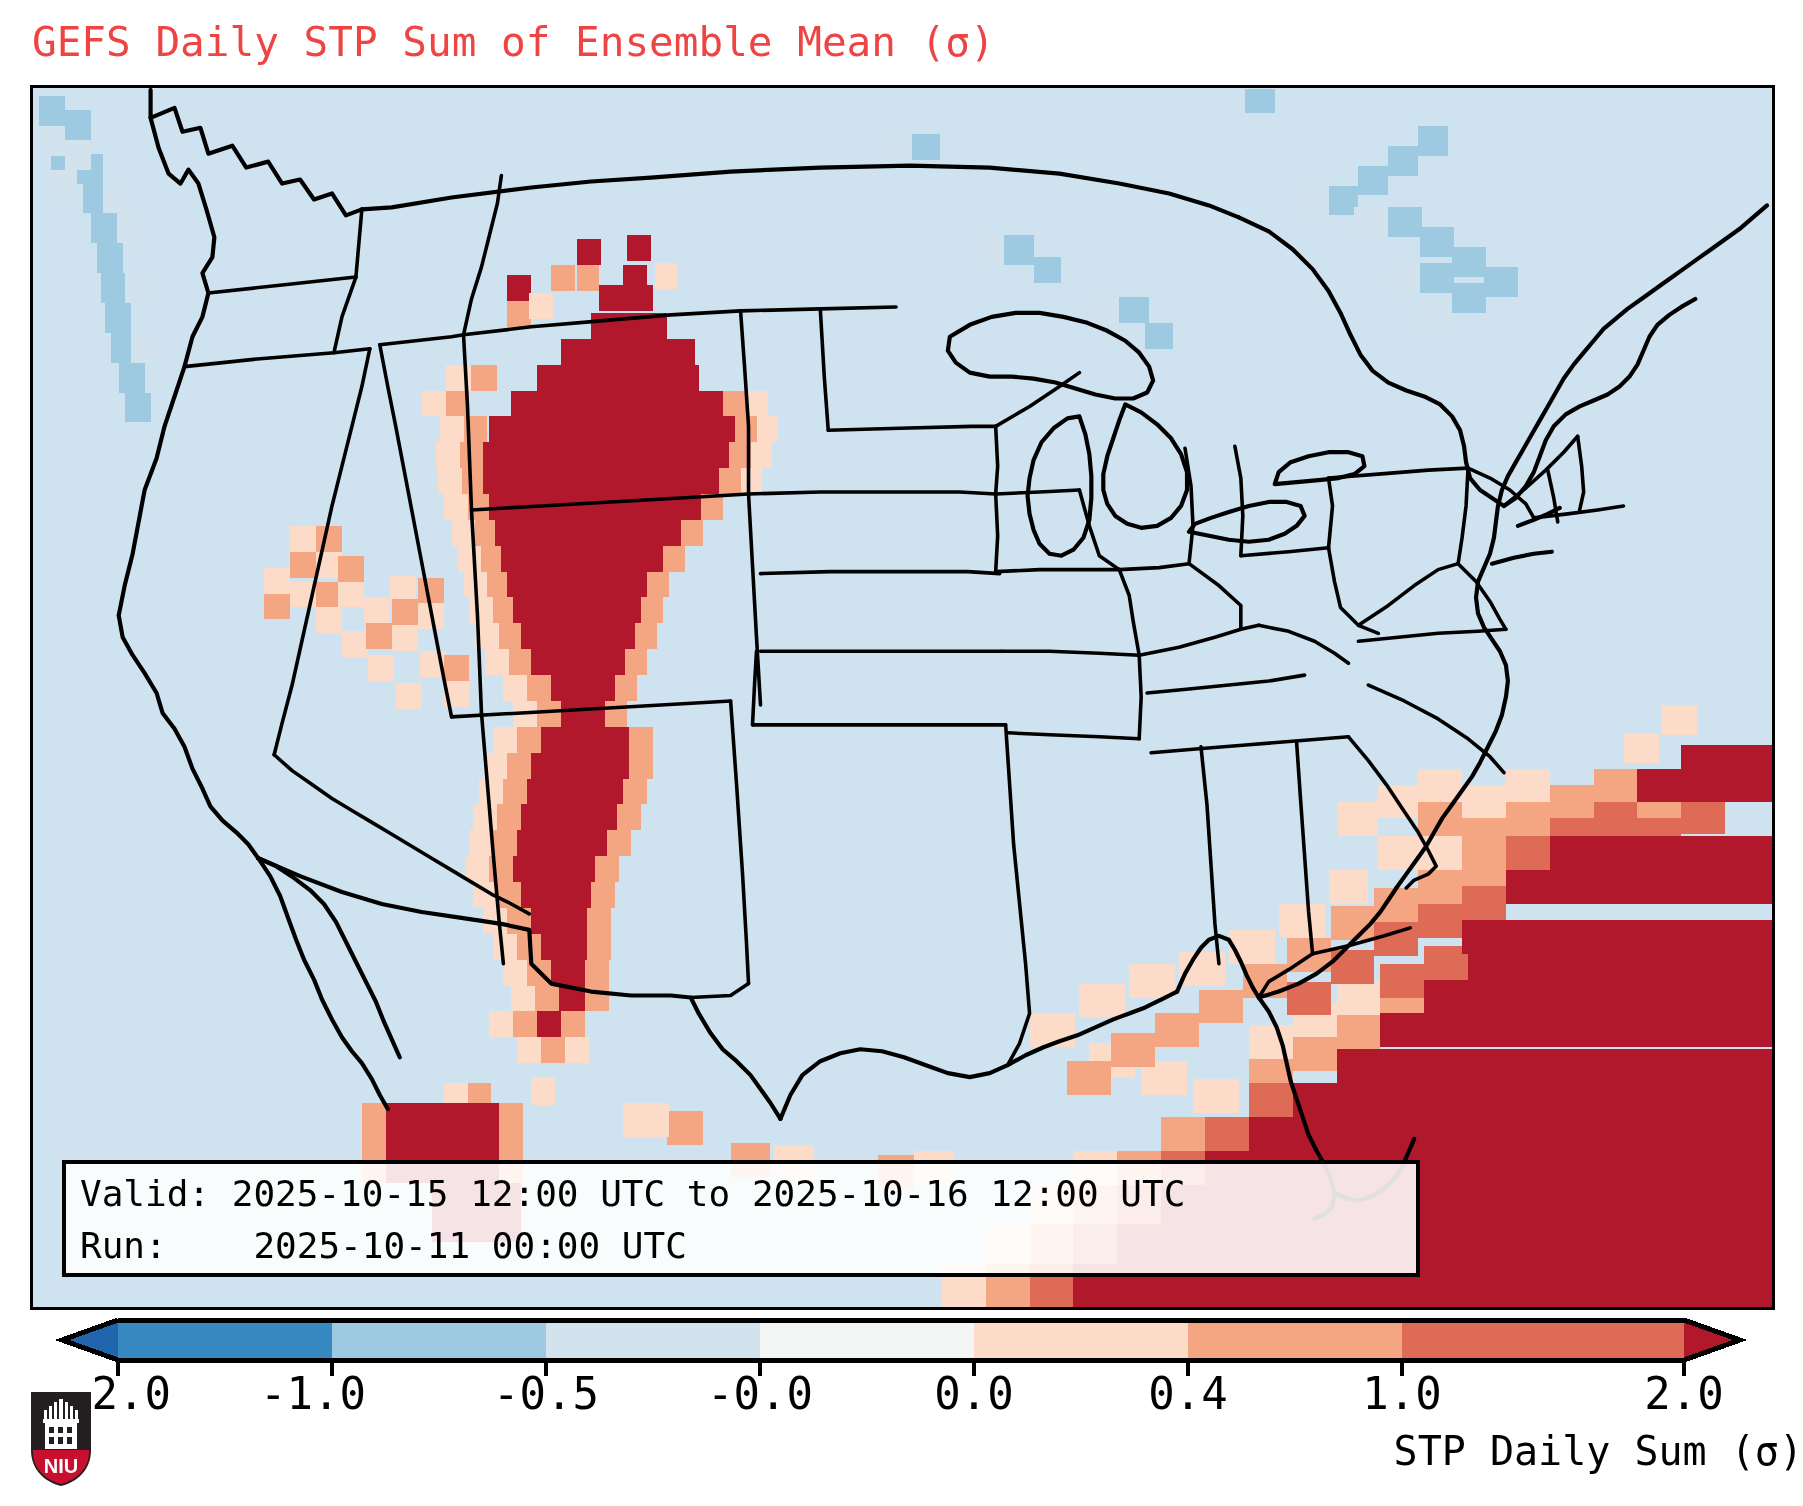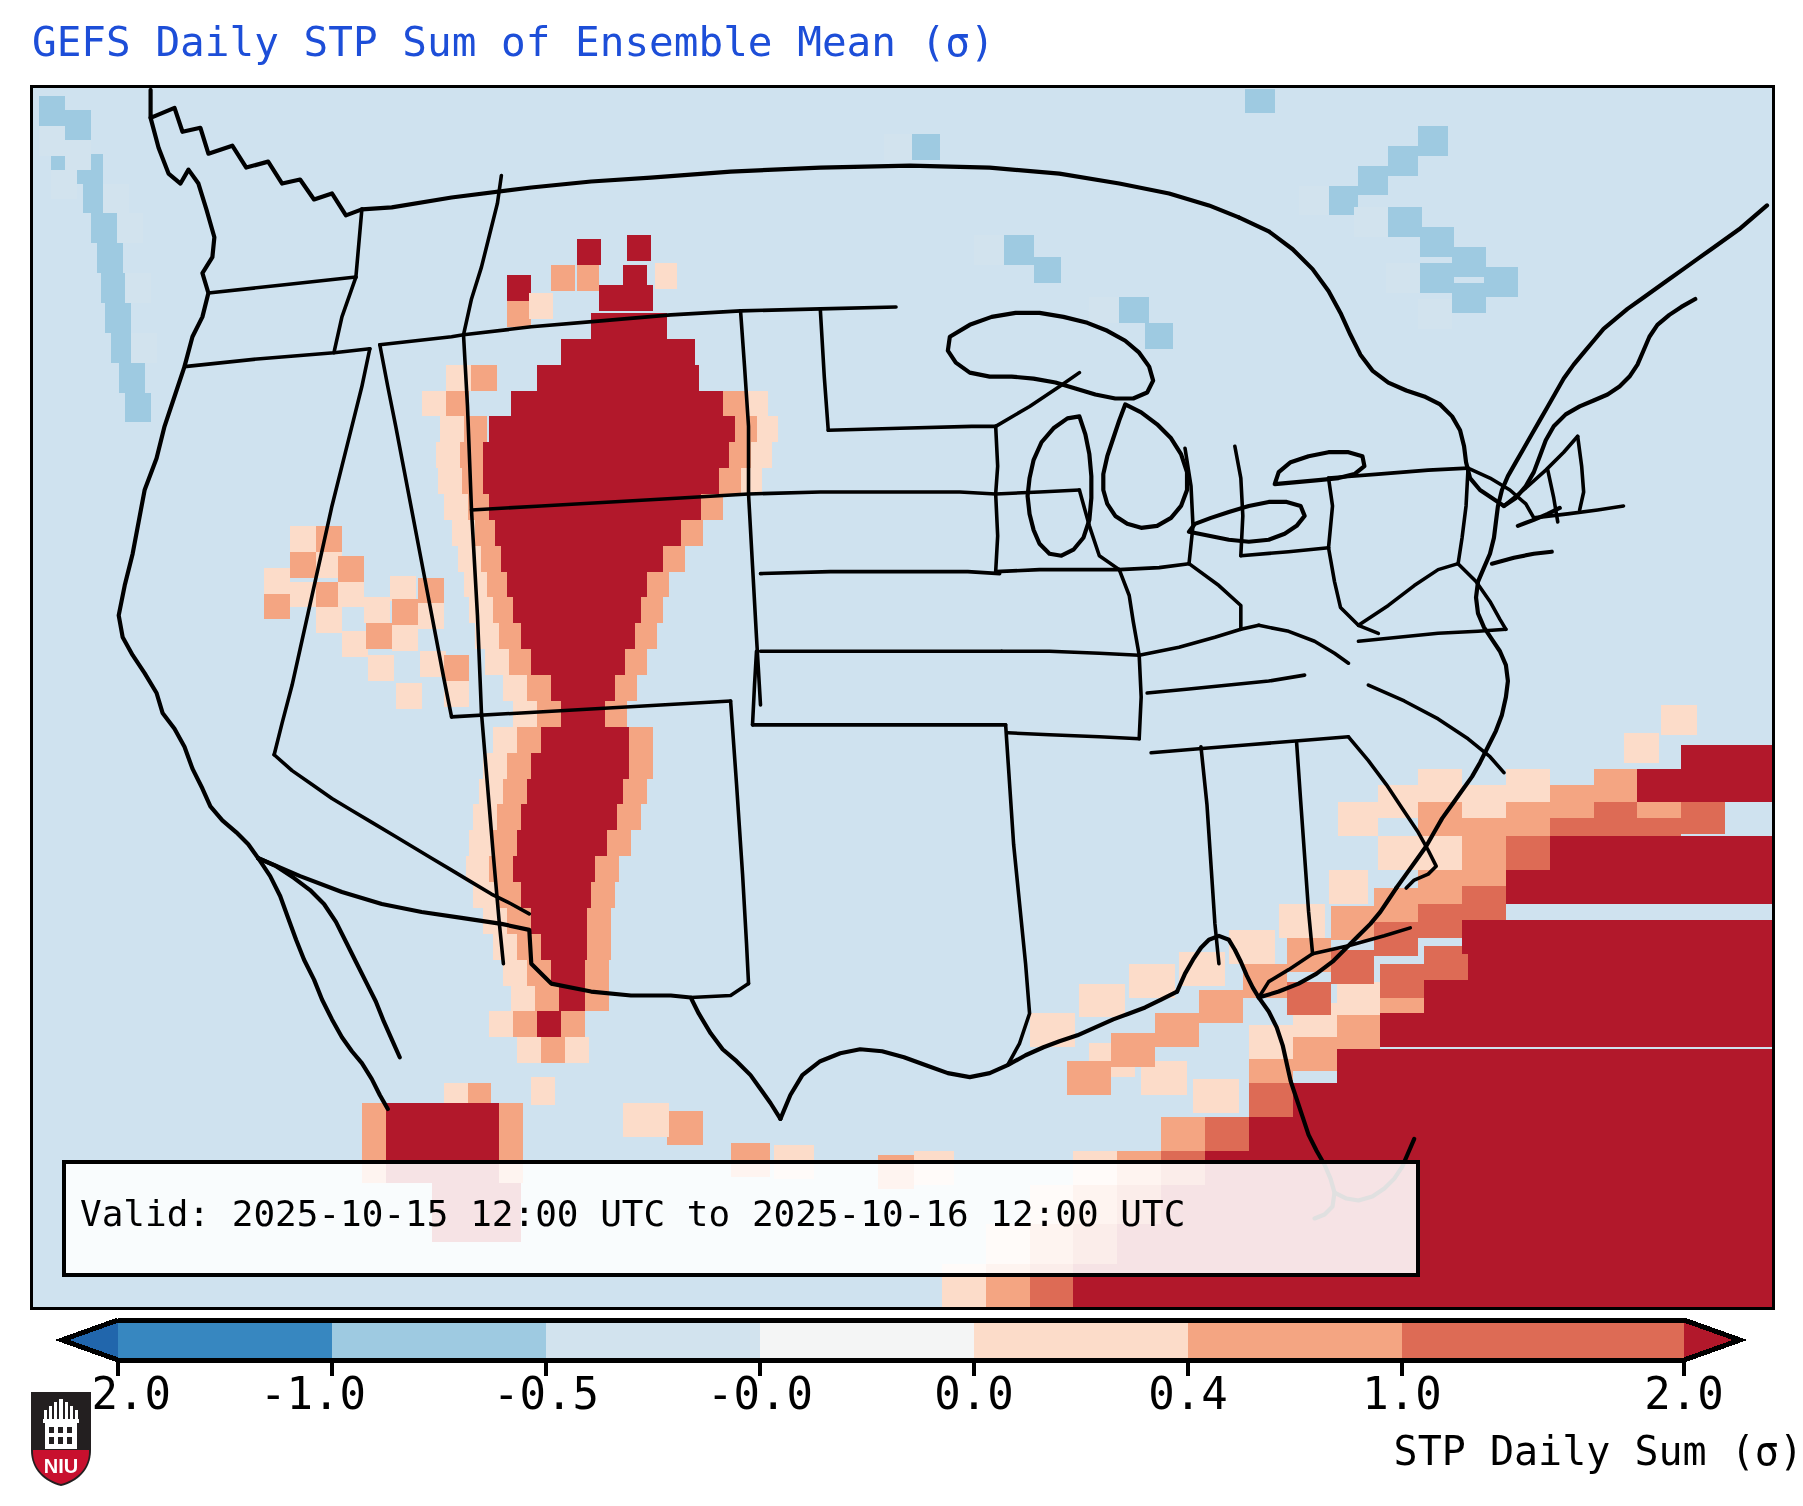--- a/index.html
+++ b/index.html
@@ -15,21 +15,21 @@
     font-family: "DejaVu Sans Mono", "Liberation Mono", monospace;
   }
 
   
   #title {
     position: absolute;
     left: 32px;
     top: 18px;
     font-size: 41px;
     font-family: "DejaVu Sans Mono", "Liberation Mono", monospace;
-    color: #1d4ed8;
+    color: #ef4444;
     letter-spacing: 0px;
     white-space: pre;
   }
 
   
   #map-frame {
     position: absolute;
     left: 30px;
     top: 85px;
     width: 1745px;
@@ -50,21 +50,21 @@
   
   #info-box {
     position: absolute;
     left: 62px;
     top: 1160px;
     width: 1358px;
     height: 117px;
     background: rgba(255,255,255,0.88);
     border: 4px solid #000000;
     box-sizing: border-box;
-    padding: 24px 14px 0 14px;
+    padding: 4px 14px 0 14px;
     z-index: 6;
   }
   .info-line {
     font-family: "DejaVu Sans Mono", "Liberation Mono", monospace;
     font-size: 36px;
     line-height: 52px;
     color: #000000;
     white-space: pre;
   }
 
@@ -703,20 +703,21 @@
         <path d="M 1506 432 L 1540 428 L 1570 424 L 1596 420"></path>
       </g>
 
     </g>
   </svg>
 
 </div>
 
 <div id="info-box">
   <div class="info-line">Valid: 2025-10-15 12:00 UTC to 2025-10-16 12:00 UTC</div>
+  <div class="info-line">Run:    2025-10-11 00:00 UTC</div>
 </div>
 
 <div id="cbar-wrap">
   <svg id="cbar-svg" width="1803" height="60" viewBox="0 0 1803 60" shape-rendering="crispEdges">
 
     <polygon points="62,22 118,2 118,42" fill="#2166ac"></polygon>
 
     <polygon points="1740,22 1684,2 1684,42" fill="#b2182b"></polygon>
 
     <g>

